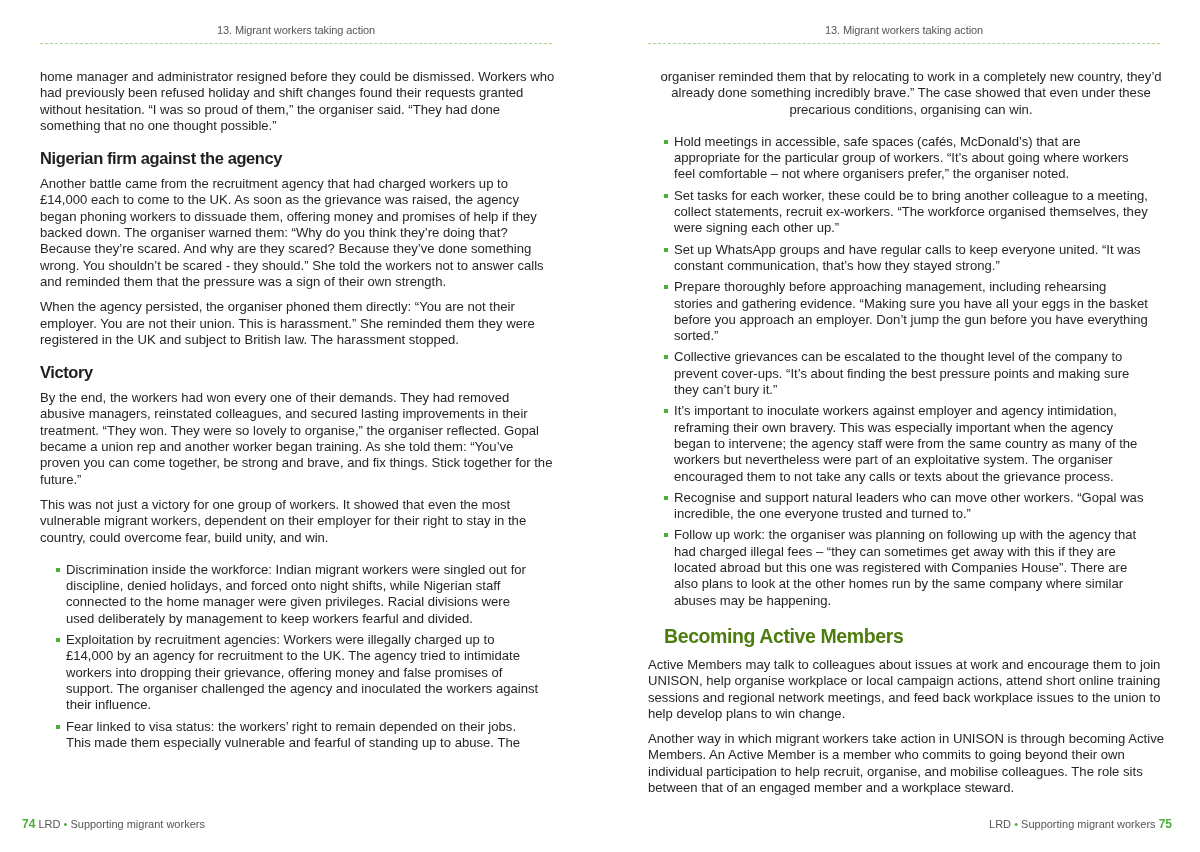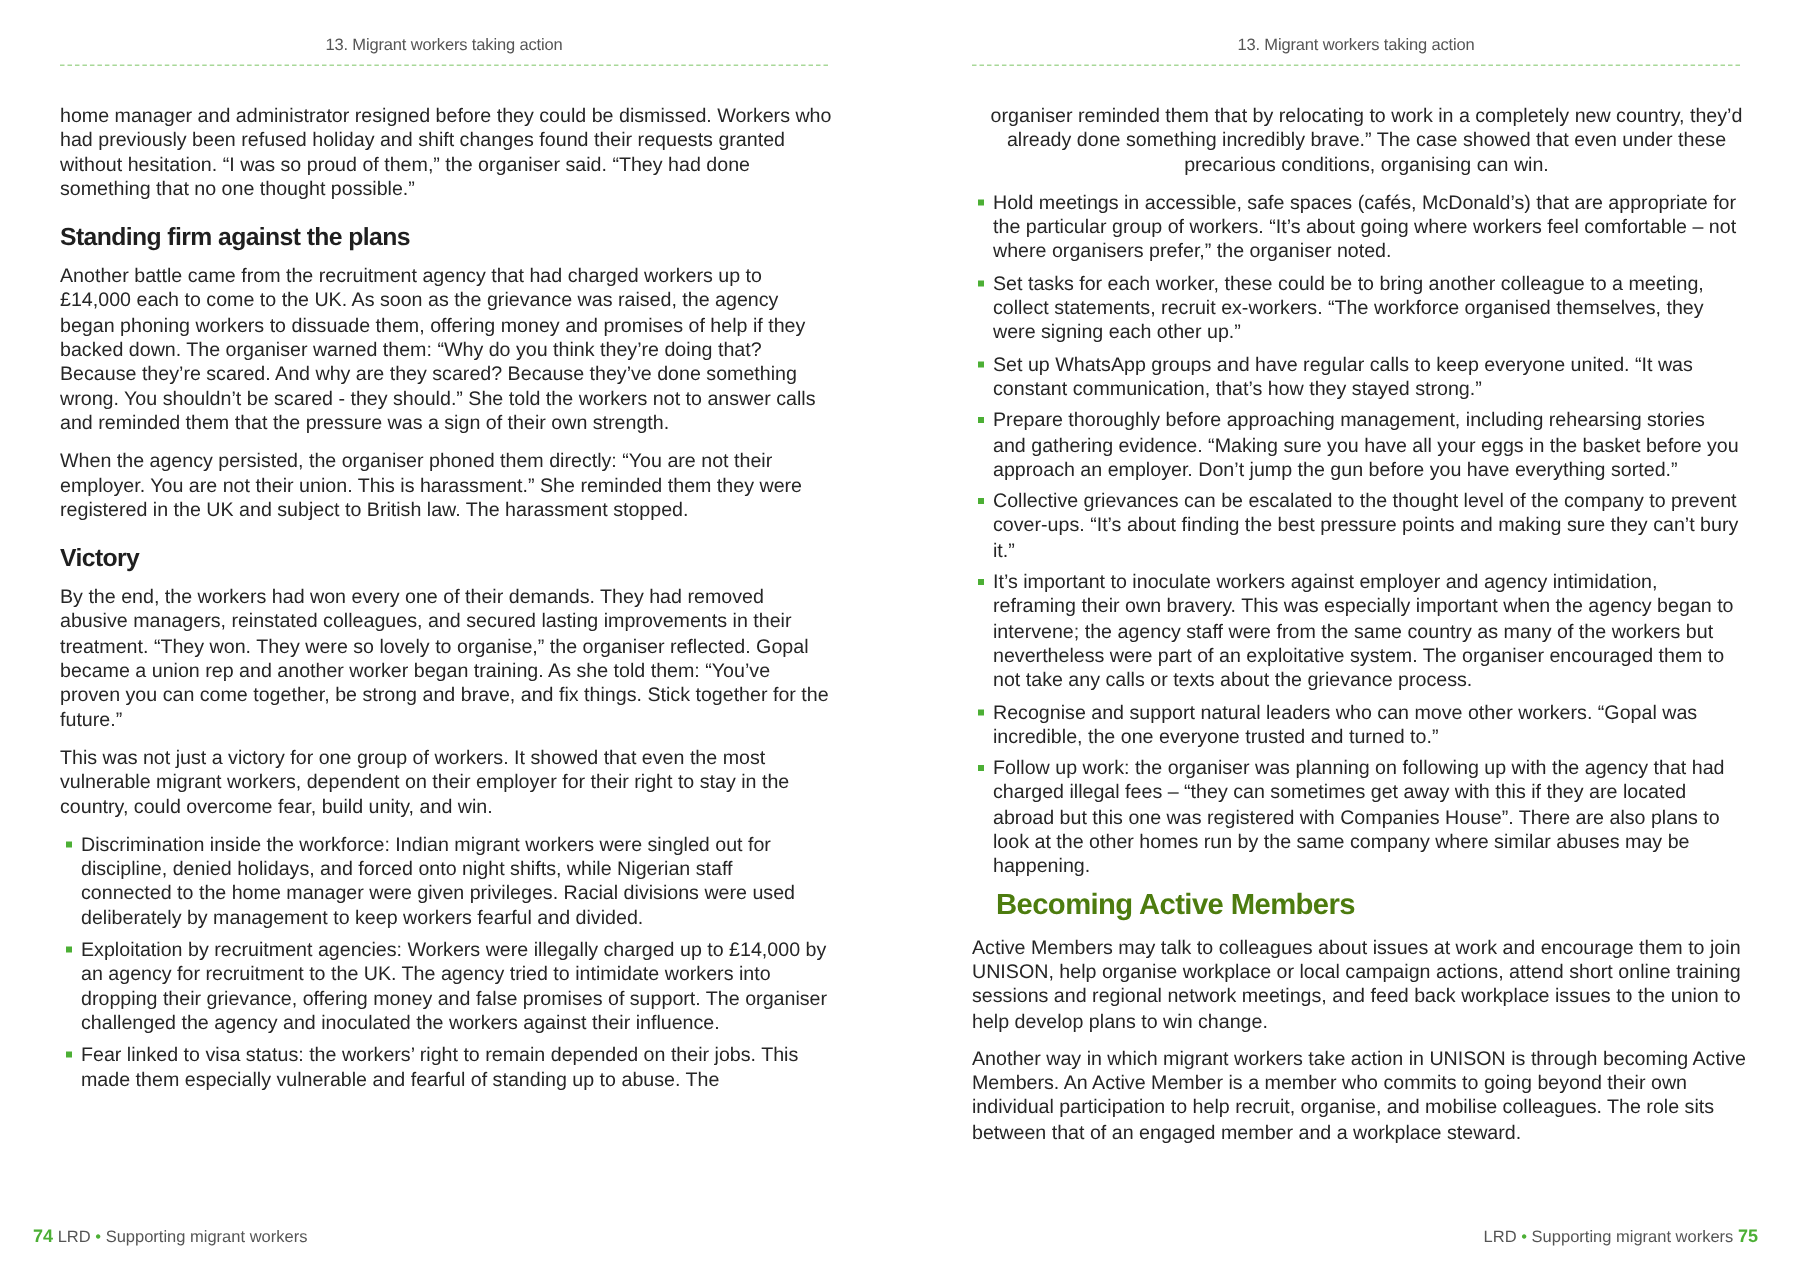--- a/index.html
+++ b/index.html
@@ -14,41 +14,41 @@
   .page.right .running-head { left:48px; width:512px; }
   .rule { position:absolute; top:43px; height:0; border-top:1px dashed #a8d898; }
   .page.left .rule { left:40px; width:512px; }
   .page.right .rule { left:48px; width:512px; }
   .content { position:absolute; top:69px; font-size:13.1px; line-height:16.3px; color:#262626; }
   .page.left .content { left:40px; width:516px; }
   .page.right .content { left:48px; width:516px; }
   p { margin:0 0 9px 0; }
   h2 { margin:14px 0 8px 0; font-size:16.5px; line-height:20px; font-weight:bold; color:#1f1f1f; letter-spacing:-0.4px; }
   h1.green { margin:6px 0 10px 16px; font-size:19.5px; line-height:22px; font-weight:bold; color:#4d7c0f; letter-spacing:-0.4px; }
-  ul { list-style:none; margin:4px; padding:0; }
+  ul { list-style:none; margin:16px; padding:0; }
   li { position:relative; padding-left:10px; margin:0 0 5px 0; }
   li .bullet { position:absolute; left:0; top:6px; width:4px; height:4px; background:#4caf35; }
   .cont-indent { padding-left:10px;text-align:center; }
   .folio { position:absolute; top:817px; font-size:11px; color:#555; }
   .folio .num { color:#4caf35; font-weight:bold; font-size:12px; }
   .folio .dot { color:#4caf35; }
   .page.left .folio { left:22px; }
   .page.right .folio { right:28px; }
 </style>
 </head>
 <body>
 
 <div class="page left">
   <div class="running-head">13. Migrant workers taking action</div>
   <div class="rule"></div>
 
   <div class="content">
     <p>home manager and administrator resigned before they could be dismissed. Workers who had previously been refused holiday and shift changes found their requests granted without hesitation. “I was so proud of them,” the organiser said. “They had done something that no one thought possible.”</p>
 
-    <h2>Standing firm against the plans</h2>
+    <h2>Nigerian firm against the agency</h2>
     <p>Another battle came from the recruitment agency that had charged workers up to £14,000 each to come to the UK. As soon as the grievance was raised, the agency began phoning workers to dissuade them, offering money and promises of help if they backed down. The organiser warned them: “Why do you think they’re doing that? Because they’re scared. And why are they scared? Because they’ve done something wrong. You shouldn’t be scared - they should.” She told the workers not to answer calls and reminded them that the pressure was a sign of their own strength.</p>
     <p>When the agency persisted, the organiser phoned them directly: “You are not their employer. You are not their union. This is harassment.” She reminded them they were registered in the UK and subject to British law. The harassment stopped.</p>
 
     <h2>Victory</h2>
     <p>By the end, the workers had won every one of their demands. They had removed abusive managers, reinstated colleagues, and secured lasting improvements in their treatment. “They won. They were so lovely to organise,” the organiser reflected. Gopal became a union rep and another worker began training. As she told them: “You’ve proven you can come together, be strong and brave, and fix things. Stick together for the future.”</p>
     <p>This was not just a victory for one group of workers. It showed that even the most vulnerable migrant workers, dependent on their employer for their right to stay in the country, could overcome fear, build unity, and win.</p>
 
     <ul>
       <li><span class="bullet"></span><span>Discrimination inside the workforce: Indian migrant workers were singled out for discipline, denied holidays, and forced onto night shifts, while Nigerian staff connected to the home manager were given privileges. Racial divisions were used deliberately by management to keep workers fearful and divided.</span></li>
       <li><span class="bullet"></span><span>Exploitation by recruitment agencies: Workers were illegally charged up to £14,000 by an agency for recruitment to the UK. The agency tried to intimidate workers into dropping their grievance, offering money and false promises of support. The organiser challenged the agency and inoculated the workers against their influence.</span></li>

